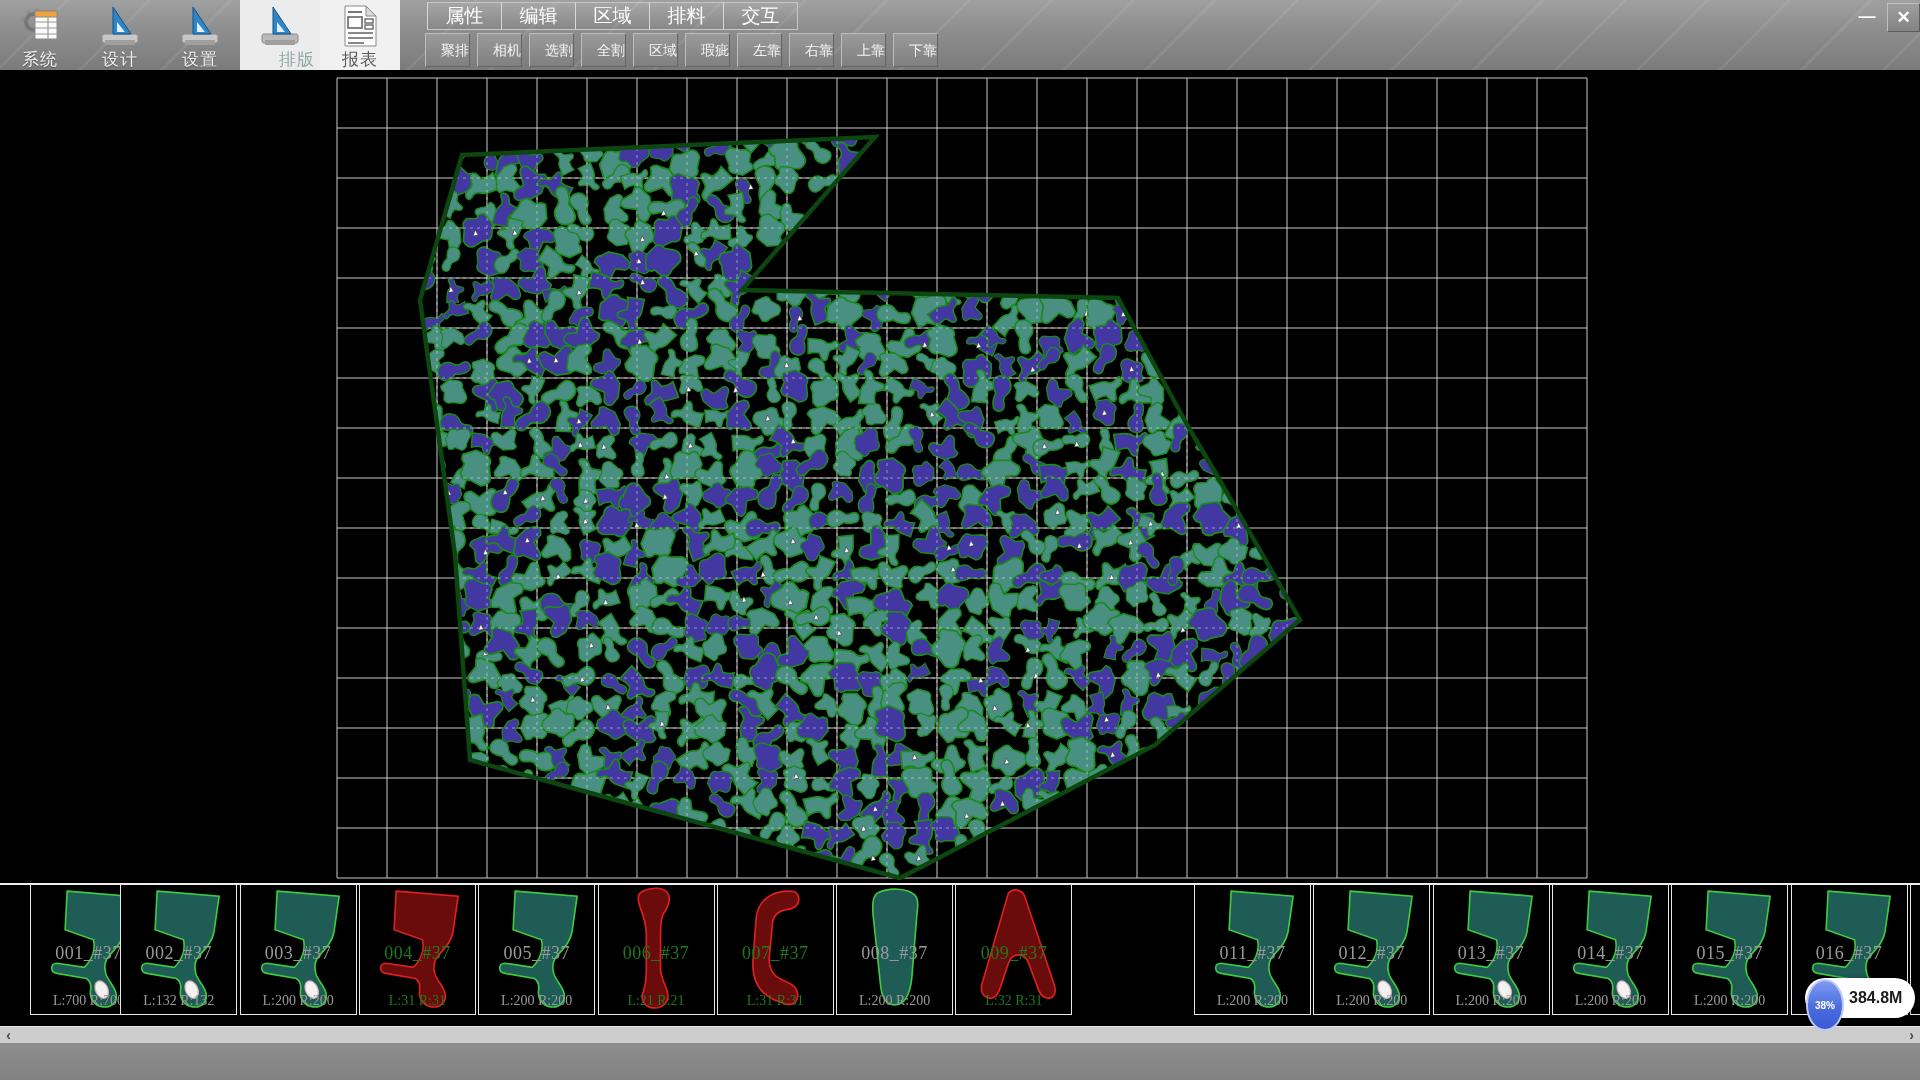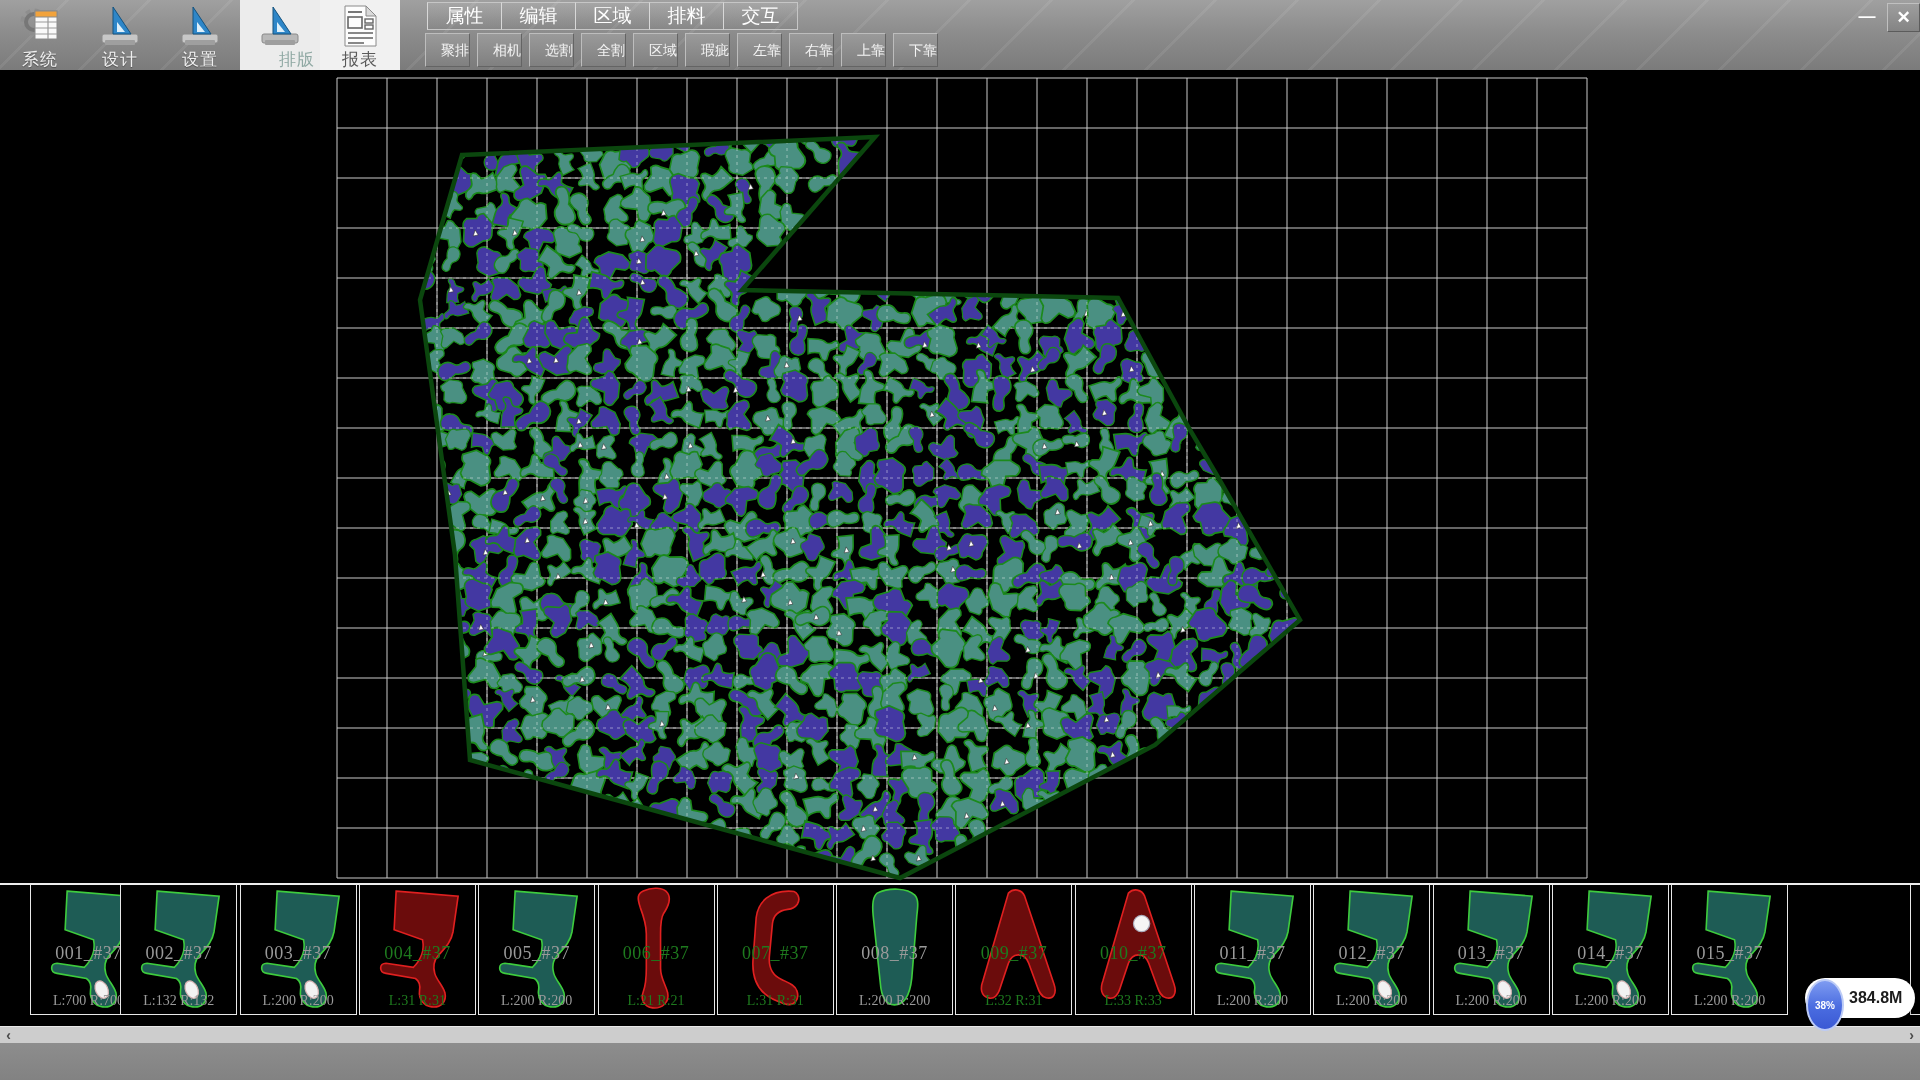--- a/index.html
+++ b/index.html
@@ -1141,28 +1141,20 @@
      <div class="thumb-id" style="color: rgb(154, 154, 154);">008_#37</div>
      <div class="thumb-lr" style="color: rgb(154, 154, 154);">L:200 R:200</div>
     </div>
     <div class="thumb-cell" style="left: 955.4px; padding-left: 36px;">
       <svg width="117" height="128" viewBox="0 0 100 126">
        <path d="M44 8 C49 3 57 4 60 11 L89 98 C92 107 88 113 81 111 C76 110 74 105 72 99 L64 77 C60 66 48 66 44 77 L36 101 C34 108 30 113 24 111 C17 109 16 102 19 94 Z" fill="#6b0c0c" stroke="#e02020" stroke-width="1.6"></path>
      </svg>
      <div class="thumb-id" style="color: rgb(30, 122, 30);">009_#37</div>
      <div class="thumb-lr" style="color: rgb(30, 122, 30);">L:32 R:31</div>
     </div>
-    <div class="thumb-cell" style="left: 1074.7px;">
-      <svg width="117" height="128" viewBox="0 0 100 126">
-       <path d="M44 8 C49 3 57 4 60 11 L89 98 C92 107 88 113 81 111 C76 110 74 105 72 99 L64 77 C60 66 48 66 44 77 L36 101 C34 108 30 113 24 111 C17 109 16 102 19 94 Z" fill="#6b0c0c" stroke="#e02020" stroke-width="1.6"></path>
-        <circle cx="57" cy="38" r="8" fill="#f5f5f5" stroke="#aab" stroke-width="1.2"></circle>
-     </svg>
-     <div class="thumb-id" style="color: rgb(30, 122, 30);">010_#37</div>
-     <div class="thumb-lr" style="color: rgb(30, 122, 30);">L:33 R:33</div>
-    </div>
     <div class="thumb-cell" style="left: 1194px;">
       <svg width="117" height="128" viewBox="0 0 100 126">
        <path d="M28 6 L89 11 L84 46 C82 57 75 63 69 70 C65 75 64 80 66 87 C68 94 74 99 76 106 C78 115 72 121 63 120 C55 119 50 112 51 104 C52 98 50 94 47 92 L18 87 C11 86 11 77 18 77 L45 81 C52 74 56 64 54 54 L26 44 Z" fill="#1e5c55" stroke="#3ecc3e" stroke-width="1.6"></path>
      </svg>
      <div class="thumb-id" style="color: rgb(154, 154, 154);">011_#37</div>
      <div class="thumb-lr" style="color: rgb(154, 154, 154);">L:200 R:200</div>
     </div>
     <div class="thumb-cell" style="left: 1313.3px;">
       <svg width="117" height="128" viewBox="0 0 100 126">
        <path d="M28 6 L89 11 L84 46 C82 57 75 63 69 70 C65 75 64 80 66 87 C68 94 74 99 76 106 C78 115 72 121 63 120 C55 119 50 112 51 104 C52 98 50 94 47 92 L18 87 C11 86 11 77 18 77 L45 81 C52 74 56 64 54 54 L26 44 Z" fill="#1e5c55" stroke="#3ecc3e" stroke-width="1.6"></path>
@@ -1185,20 +1177,27 @@
         <ellipse cx="62" cy="103" rx="6" ry="9" transform="rotate(-25 62 103)" fill="#f2f2f2" stroke="#d8b2b2" stroke-width="1.2"></ellipse>
      </svg>
      <div class="thumb-id" style="color: rgb(154, 154, 154);">014_#37</div>
      <div class="thumb-lr" style="color: rgb(154, 154, 154);">L:200 R:200</div>
     </div>
     <div class="thumb-cell" style="left: 1671.2px;">
       <svg width="117" height="128" viewBox="0 0 100 126">
        <path d="M28 6 L89 11 L84 46 C82 57 75 63 69 70 C65 75 64 80 66 87 C68 94 74 99 76 106 C78 115 72 121 63 120 C55 119 50 112 51 104 C52 98 50 94 47 92 L18 87 C11 86 11 77 18 77 L45 81 C52 74 56 64 54 54 L26 44 Z" fill="#1e5c55" stroke="#3ecc3e" stroke-width="1.6"></path>
      </svg>
      <div class="thumb-id" style="color: rgb(154, 154, 154);">015_#37</div>
+     <div class="thumb-lr" style="color: rgb(154, 154, 154);">L:200 R:200</div>
+    </div>
+    <div class="thumb-cell" style="left: 1790.5px;">
+      <svg width="117" height="128" viewBox="0 0 100 126">
+       <path d="M28 6 L89 11 L84 46 C82 57 75 63 69 70 C65 75 64 80 66 87 C68 94 74 99 76 106 C78 115 72 121 63 120 C55 119 50 112 51 104 C52 98 50 94 47 92 L18 87 C11 86 11 77 18 77 L45 81 C52 74 56 64 54 54 L26 44 Z" fill="#1e5c55" stroke="#3ecc3e" stroke-width="1.6"></path>
+     </svg>
+     <div class="thumb-id" style="color: rgb(154, 154, 154);">016_#37</div>
      <div class="thumb-lr" style="color: rgb(154, 154, 154);">L:200 R:200</div>
     </div>
     <div class="thumb-cell" style="left: 1909.8px;">
       <svg width="117" height="128" viewBox="0 0 100 126">
        <path d="M28 6 L89 11 L84 46 C82 57 75 63 69 70 C65 75 64 80 66 87 C68 94 74 99 76 106 C78 115 72 121 63 120 C55 119 50 112 51 104 C52 98 50 94 47 92 L18 87 C11 86 11 77 18 77 L45 81 C52 74 56 64 54 54 L26 44 Z" fill="#1e5c55" stroke="#3ecc3e" stroke-width="1.6"></path>
      </svg>
      <div class="thumb-id" style="color: rgb(154, 154, 154);">017_#37</div>
      <div class="thumb-lr" style="color: rgb(154, 154, 154);">L:200 R:200</div>
     </div>
   </div>

